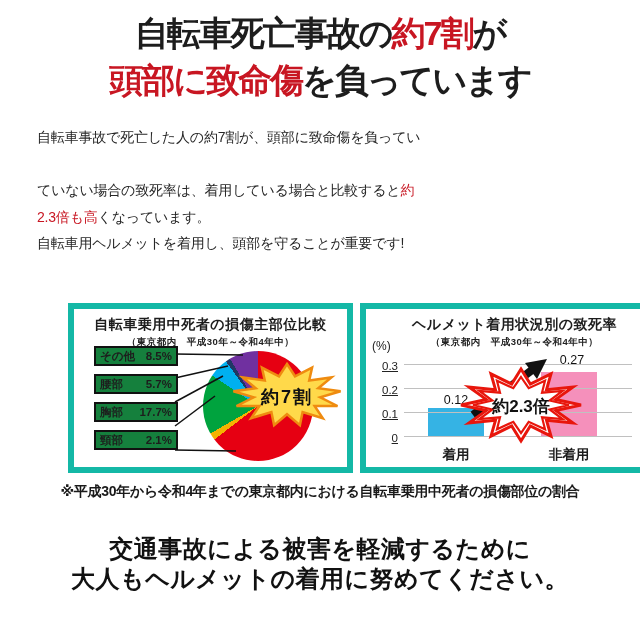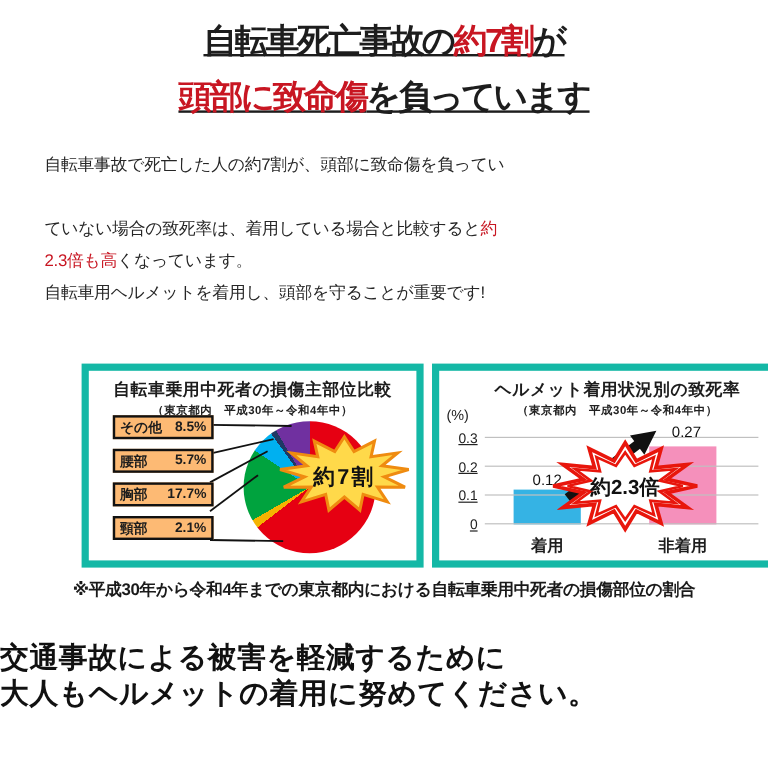--- a/index.html
+++ b/index.html
@@ -6,33 +6,33 @@
     --accent_red:#c81622; --text_dark:#1d1d1d; --gridline:#c0c0c0;
     --star_yellow_fill:#ffd94a; --star_yellow_stroke:#ef8b10;
     --star_red_stroke:#e8160c; --arrow_black:#111111;
   }
   html,body{margin:0;padding:0;background:#fff;}
   .page{position:relative;width:640px;height:640px;background:#fff;overflow:hidden;
         font-family:"Liberation Sans","DejaVu Sans",sans-serif;color:var(--text_dark);}
   .red{color:var(--accent_red);}
   
   .header{position:absolute;left:0;top:10px;width:640px;text-align:center;
-          font-weight:900;font-size:28px;line-height:47px;letter-spacing:-2px;text-decoration:underline;}
+          font-weight:900;font-size:34px;line-height:47px;letter-spacing:-2px;}
   
   .intro{position:absolute;left:37px;top:124px;width:588px;font-size:14px;
          line-height:26.6px;letter-spacing:-0.2px;color:#262626;}
   
   .chart-box{position:absolute;top:303px;width:273px;height:158px;border:6px solid #14b8a6;background:#fff;margin-left:35px;}
   #pie-box{left:33px;}
   #bar-box{left:325px;padding-left:12px;}
   .c-title{margin-top:7px;text-align:center;font-size:14px;font-weight:bold;letter-spacing:0.5px;}
   .c-sub{text-align:center;font-size:9.5px;font-weight:bold;color:#222;margin-top:2px;letter-spacing:0.5px;}
   
   .legend-col{position:absolute;left:20px;top:37px;display:flex;flex-direction:column;gap:8px;}
-  .callout{width:72px;height:16px;border:2px solid #111;background:#fdba74;display:flex;
+  .callout{width:72px;height:16px;border:2px solid #111;background:#15803d;display:flex;
            justify-content:space-between;align-items:center;padding:0 4px;
            font-size:11.5px;font-weight:bold;}
   .pie{position:absolute;left:129px;top:42px;width:110px;height:110px;border-radius:50%;}
   .leader-svg,.arrow-svg{position:absolute;left:0;top:0;width:100%;height:100%;overflow:visible;}
   .burst{position:absolute;overflow:visible;}
   .star-y{fill:var(--star_yellow_fill);stroke:var(--star_yellow_stroke);stroke-width:2.5;stroke-linejoin:miter;}
   .star-r{fill:#fff;stroke:var(--star_red_stroke);stroke-width:3;stroke-linejoin:miter;}
   .star-r-in{fill:none;stroke:var(--star_red_stroke);stroke-width:2.2;stroke-linejoin:miter;}
   .badge-text{position:absolute;text-align:center;font-weight:900;color:#111;}
   .badge-7{left:163px;top:76px;width:100px;font-size:18px;letter-spacing:2px;}
@@ -46,21 +46,21 @@
   .ytick{position:absolute;left:-36px;width:30px;text-align:right;font-size:11.5px;color:#222;text-decoration:underline;}
   .bar{position:absolute;bottom:0;width:56px;}
   #bar0{left:24px;} #bar1{left:137px;}
   .val{position:absolute;width:60px;text-align:center;font-size:12.5px;color:#111;}
   .v0{left:60px;top:84px;} .v1{left:176px;top:44px;}
   .xlab{position:absolute;top:137px;width:70px;text-align:center;font-size:13.5px;font-weight:bold;}
   .x0{left:55px;} .x1{left:168px;}
   
   .footnote{position:absolute;left:0;top:483px;width:640px;text-align:center;
             font-size:14px;font-weight:bold;color:#1a1a1a;letter-spacing:-0.3px;}
-  .outro{position:absolute;left:0;top:534px;width:640px;
+  .outro{position:absolute;left:0;top:534px;width:640px;text-align:center;
          font-weight:900;font-size:24px;line-height:30px;letter-spacing:0.5px;color:#111;}
 </style>
 </head>
 <body>
 
 <div class="page">
 
   <div class="header">
     <div><span>自転車死亡事故の</span><span class="red">約7割</span><span>が</span></div>
     <div><span class="red">頭部に致命傷</span><span>を負っています</span></div>

